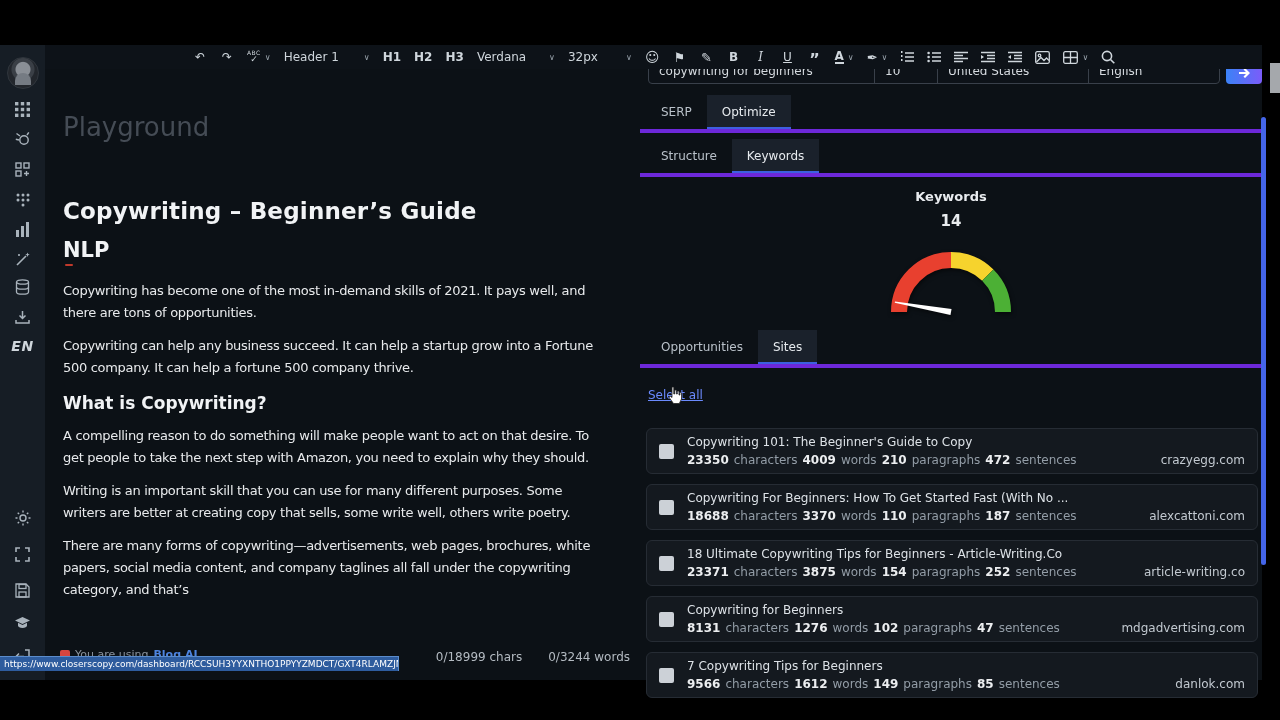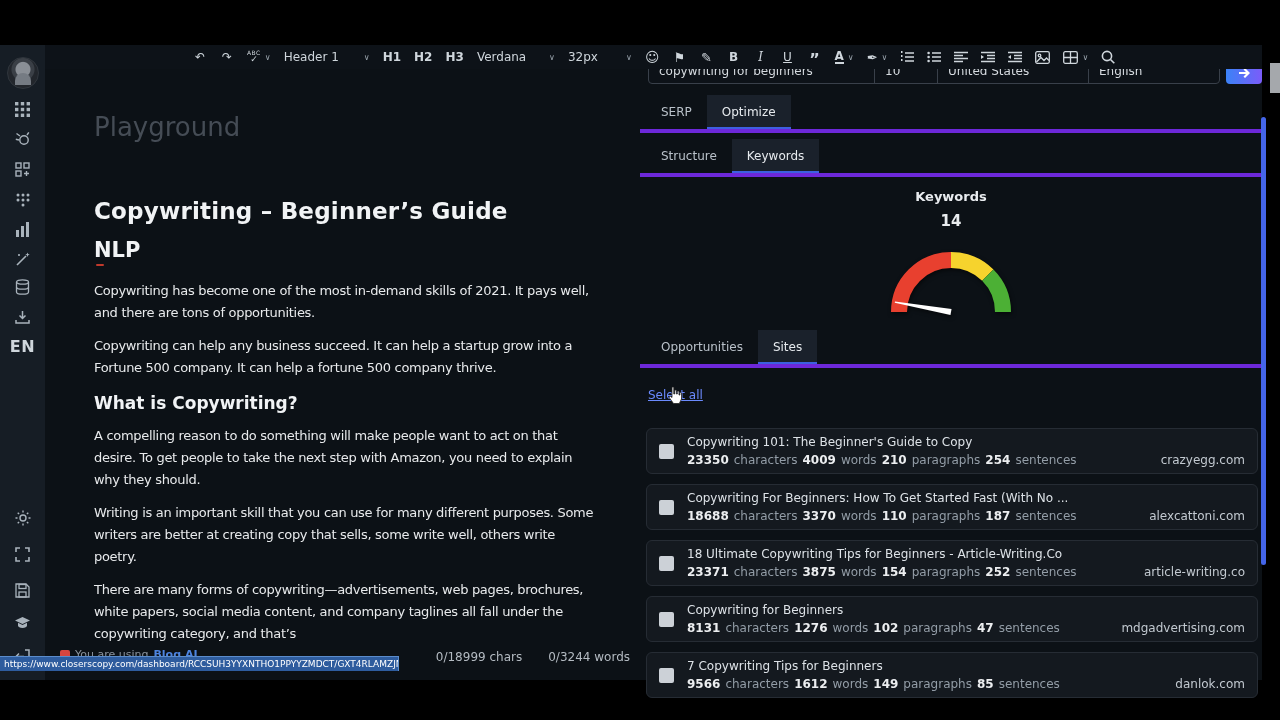--- a/index.html
+++ b/index.html
@@ -4,21 +4,21 @@
 <style>
   html,body{margin:0;padding:0;background:#000;}
   .stage{position:relative;width:1280px;height:720px;background:#000;overflow:hidden;
          font-family:"DejaVu Sans", sans-serif;color:#c9d1d9;}
   svg{display:block}
 
   
   .sidebar{position:absolute;left:0;top:45px;width:45px;height:635px;background:#161d25;}
   .sb-i{position:absolute;left:50%;transform:translateX(-50%);width:18px;height:18px;
         display:flex;align-items:center;justify-content:center;color:#a9b3bc;cursor:pointer;}
-  .sb-en{font-size:16px;font-weight:bold;color:#cfd6dc;letter-spacing:.5px;}
+  .sb-en{font-size:14px;font-weight:bold;color:#cfd6dc;letter-spacing:.5px;font-style:italic;}
   .avatar{position:absolute;left:50%;transform:translateX(-50%);top:12px;width:30px;height:30px;border-radius:50%;
           background:radial-gradient(circle at 50% 38%, #8a8f96 0 7px, #3a3f46 8px 11px, #22262c 12px);
           border:1px solid #30363d;overflow:hidden;}
   .avatar::after{content:"";position:absolute;left:7px;top:15px;width:16px;height:12px;border-radius:8px 8px 0 0;background:#757b83;}
 
   
   .toolbar{position:absolute;left:45px;top:45px;right:18px;height:24px;background:#0d1218;z-index:6;
            display:flex;align-items:center;gap:13px;padding-left:148px;font-size:12px;color:#cfd6dc;}
   .ti{display:flex;align-items:center;justify-content:center;min-width:14px;height:18px;cursor:pointer;white-space:nowrap;}
   .ti .chev{font-size:8px;margin-left:4px;color:#9aa4ad;}
@@ -38,21 +38,21 @@
   .kwcell:last-child{border-right:none}
   .kw-input{flex:1}
   .kw-count{width:42px;justify-content:flex-start}
   .kw-country{width:130px}
   .kw-lang{width:110px}
   .kw-btn{width:36px;margin-left:6px;margin-top:12px;border-radius:4px;display:flex;align-items:center;justify-content:center;
           background:linear-gradient(90deg,#3b82f6,#7b5cfa);cursor:pointer;}
 
   
   .editor{position:absolute;left:45px;top:69px;width:595px;height:611px;background:#0c1116;}
-  .doc{padding:43px 42px 0 49px;}
+  .doc{padding:43px 42px 0 18px;}
   .doc-label{font-size:26px;color:#454c55;margin:0 0 56px 0;}
   .doc-title{font-size:23px;font-weight:bold;color:#f1f3f5;margin:0 0 14px 0;letter-spacing:.2px;}
   .doc-sub{font-size:21px;font-weight:bold;color:#f1f3f5;margin:0 0 18px 0;position:relative;display:inline-block;}
   .doc-sub::after{content:"";position:absolute;left:2px;bottom:-4px;width:8px;height:2px;background:#c0392b;border-radius:1px;}
   .doc p{font-size:13px;line-height:22px;letter-spacing:-0.3px;color:#e8eaec;margin:0 0 11px 0;}
   .doc-h3{font-size:17px;font-weight:bold;color:#f1f3f5;margin:14px 0 12px 0;}
 
   
   .counts{position:absolute;left:45px;top:650px;width:585px;display:flex;justify-content:flex-end;gap:26px;
           font-size:12px;color:#b4bbc2;}
@@ -366,21 +366,21 @@
         <span class="cb"></span>
         <div class="cmain">
           <div class="ctitle">Copywriting 101: The Beginner's Guide to Copy</div>
           <div class="cstats">
             <b>23350</b>
               <span>characters</span>
             <b>4009</b>
               <span>words</span>
             <b>210</b>
               <span>paragraphs</span>
-            <b>254</b>
+            <b>472</b>
               <span>sentences</span>
             <span class="cdomain">crazyegg.com</span>
           </div>
         </div>
       </div>
 
       <div class="card">
         <span class="cb"></span>
         <div class="cmain">
           <div class="ctitle">Copywriting For Beginners: How To Get Started Fast (With No ...</div>

